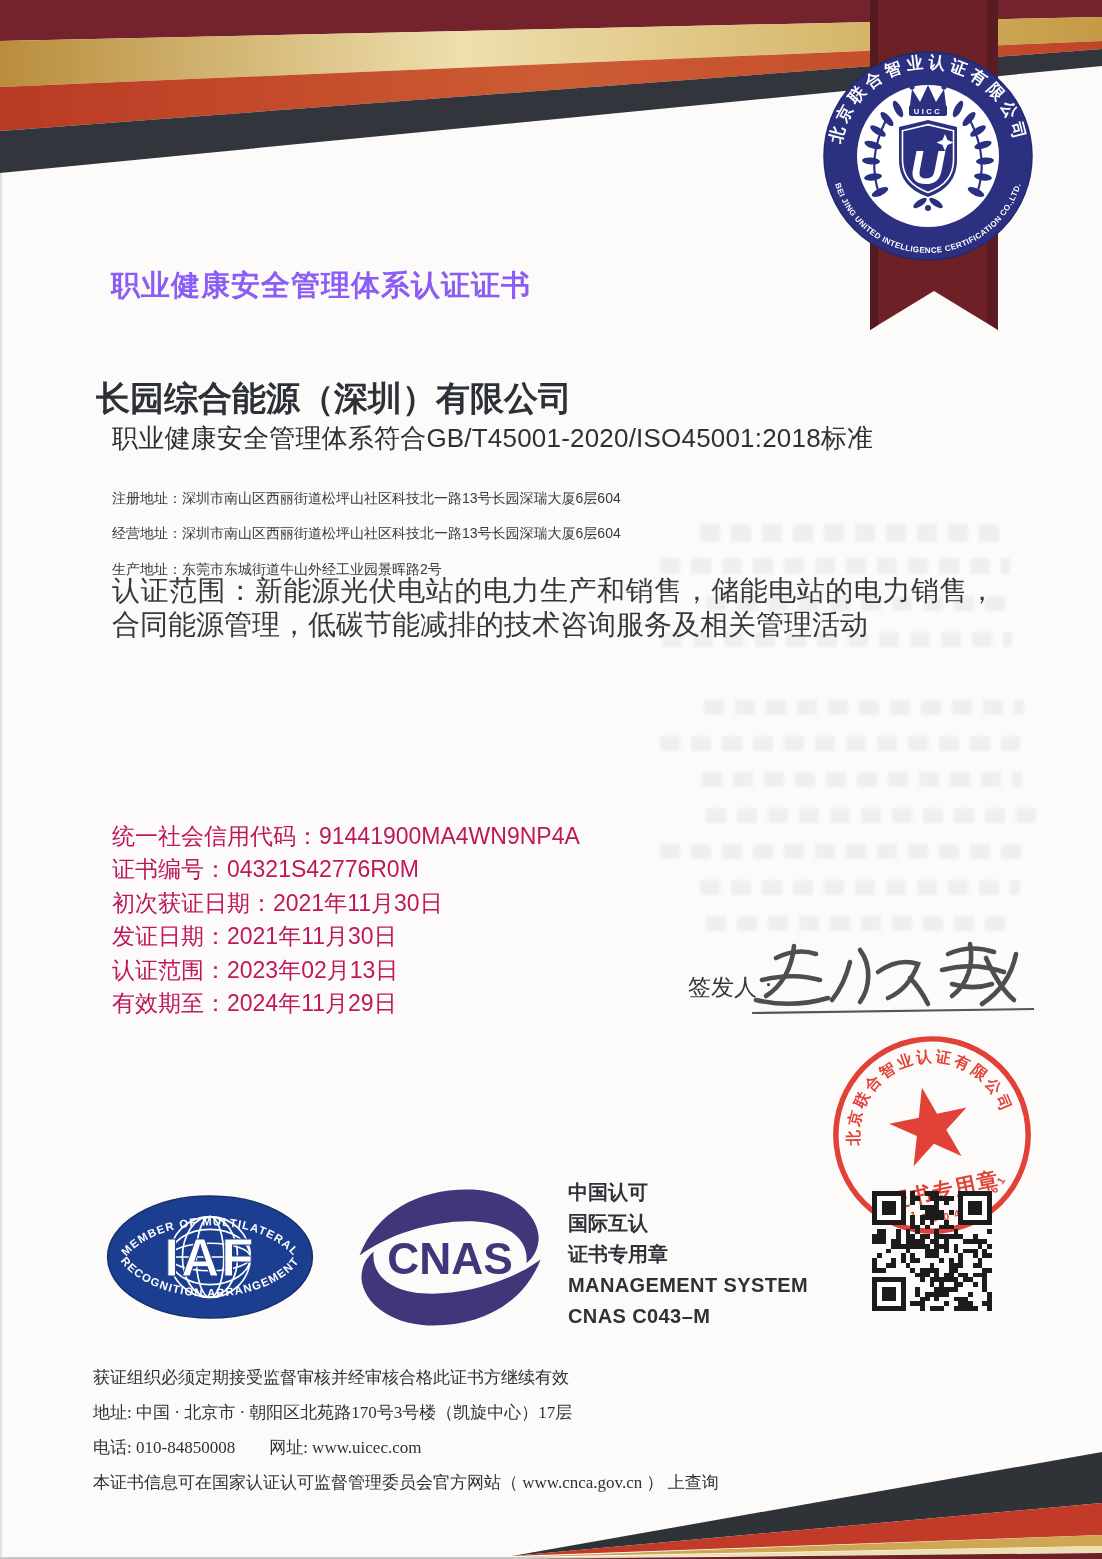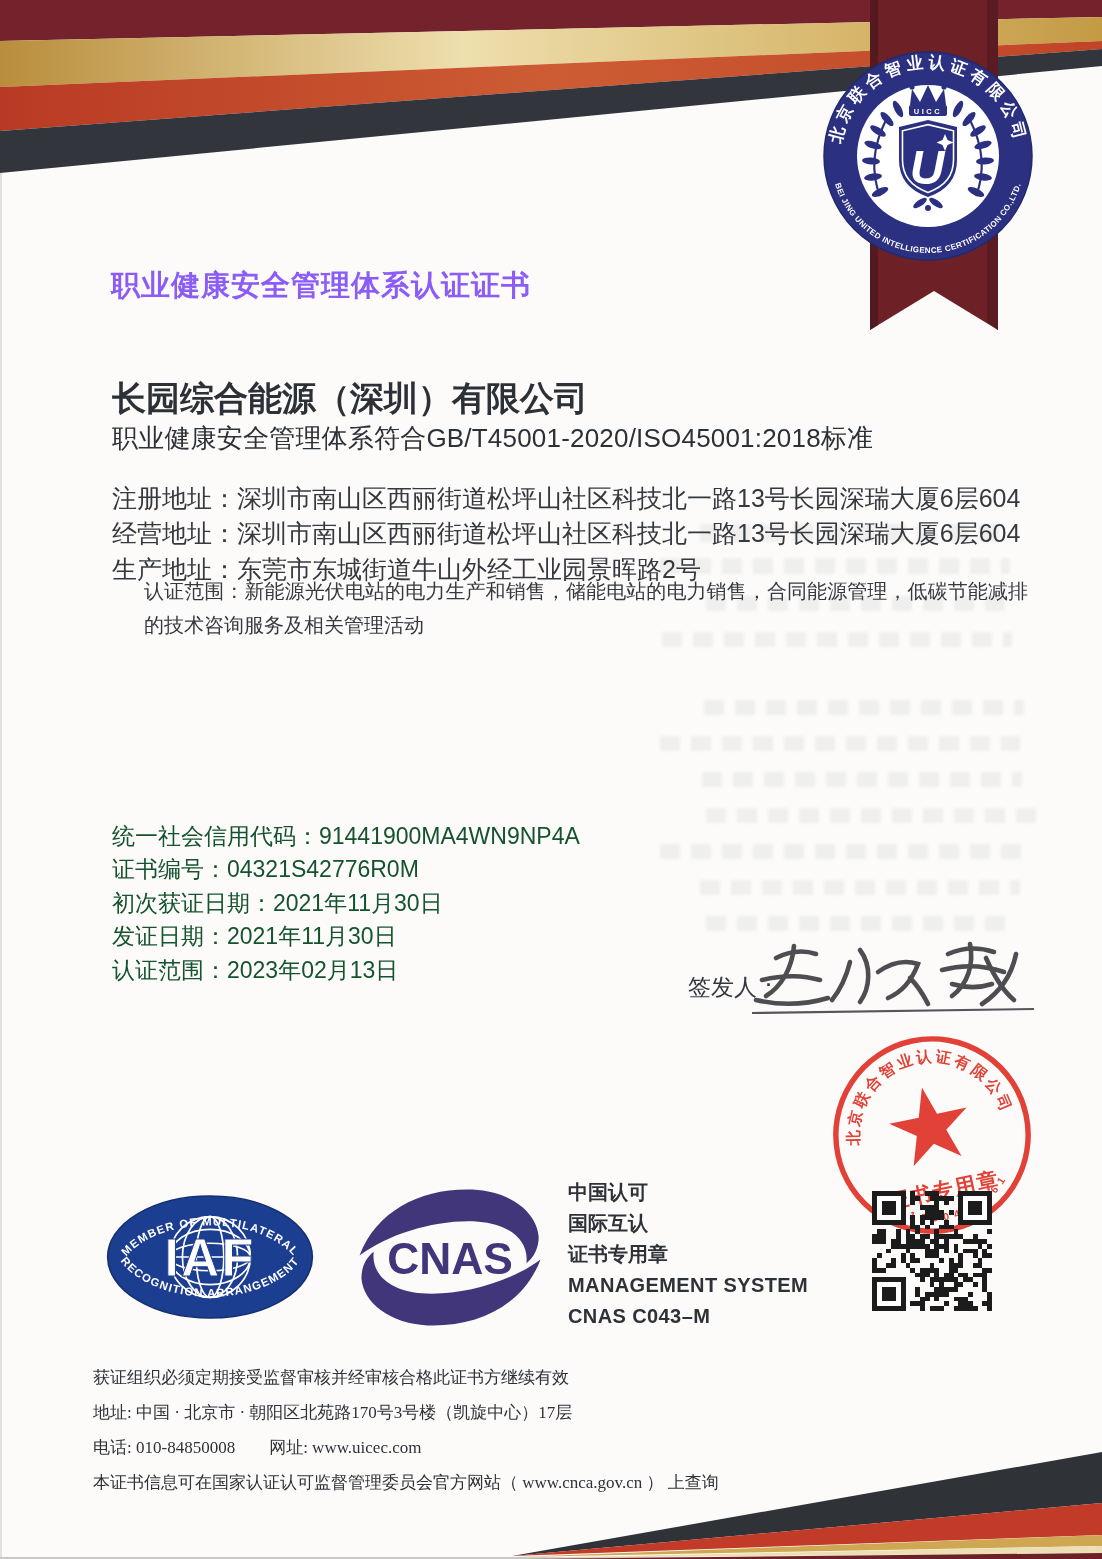--- a/index.html
+++ b/index.html
@@ -3,27 +3,27 @@
 <meta charset="utf-8">
 <style>
   html,body{margin:0;padding:0;background:#d8d8d8;}
   .page{position:relative;width:1102px;height:1559px;margin:0 auto;overflow:hidden;
         background:#fcfbf9;font-family:"Liberation Sans","DejaVu Sans",sans-serif;
         box-shadow:inset 0 -2px 0 #c9c9c9, inset 2px 0 0 #e3e1dd;}
   .abs{position:absolute;}
   svg text{font-family:"Liberation Sans","DejaVu Sans",sans-serif;}
 
   .title{left:111px;top:266px;font-size:29px;font-weight:900;letter-spacing:1px;color:#8b5cf6;}
-  .company{left:112px;top:376px;font-size:34px;font-weight:800;color:#2c3037;}
+  .company{left:96px;top:376px;font-size:34px;font-weight:800;color:#2c3037;}
   .standard{left:112px;top:421px;font-size:26px;font-weight:400;color:#2c3037;letter-spacing:.2px;}
 
-  .addr{left:112px;top:481px;font-size:25px;font-weight:500;color:#35393f;line-height:35.4px;}
-  .scope{left:112px;top:574px;width:884px;font-size:20px;font-weight:500;color:#35393f;line-height:34px;text-align:justify;margin-left:32px;}
-
-  .details{left:112px;top:820px;font-size:23px;font-weight:500;color:#14532d;line-height:33.4px;}
+  .addr{left:112px;top:481px;font-size:14px;font-weight:500;color:#35393f;line-height:35.4px;}
+  .scope{left:112px;top:574px;width:884px;font-size:28px;font-weight:500;color:#35393f;line-height:34px;text-align:justify;}
+
+  .details{left:112px;top:820px;font-size:23px;font-weight:500;color:#be185d;line-height:33.4px;}
 
   .signer{left:688px;top:972px;font-size:23px;font-weight:500;color:#34383e;text-align:right;}
   .sig-svg{left:742px;top:928px;}
 
   .seal{left:818px;top:1024px;width:228px;height:228px;opacity:.93;}
   .qr{left:872px;top:1191px;width:120px;height:120px;line-height:0;}
 
   .iaf{left:103px;top:1193px;}
   .cnas{left:352px;top:1182px;}
   .accred{left:568px;top:1177px;font-size:20px;line-height:31px;color:#2e3238;}
@@ -147,20 +147,21 @@
   <div class="abs scope">
     <span>认证范围：</span><span>新能源光伏电站的电力生产和销售，储能电站的电力销售，合同能源管理，低碳节能减排的技术咨询服务及相关管理活动</span>
   </div>
 
   <div class="abs details">
     <div><span>统一社会信用代码：</span><span>91441900MA4WN9NP4A</span></div>
     <div><span>证书编号：</span><span>04321S42776R0M</span></div>
     <div><span>初次获证日期：</span><span>2021年11月30日</span></div>
     <div><span>发证日期：</span><span>2021年11月30日</span></div>
     <div><span>认证范围：</span><span>2023年02月13日</span></div>
+    <div><span>有效期至：</span><span>2024年11月29日</span></div>
   </div>
 
   <div class="abs signer">签发人：</div>
   <span class="sr-only">孟咏歌</span>
   <svg class="abs sig-svg" width="300" height="100" viewBox="0 0 300 100">
     <g fill="none" stroke="#4d4d52" stroke-width="4.6" stroke-linecap="round">
       <path d="M34,30 C50,22 62,22 74,26"></path>
       <path d="M52,18 C50,40 40,58 24,68"></path>
       <path d="M20,52 C45,46 62,48 78,52"></path>
       <path d="M14,72 C40,78 66,76 86,70"></path>

